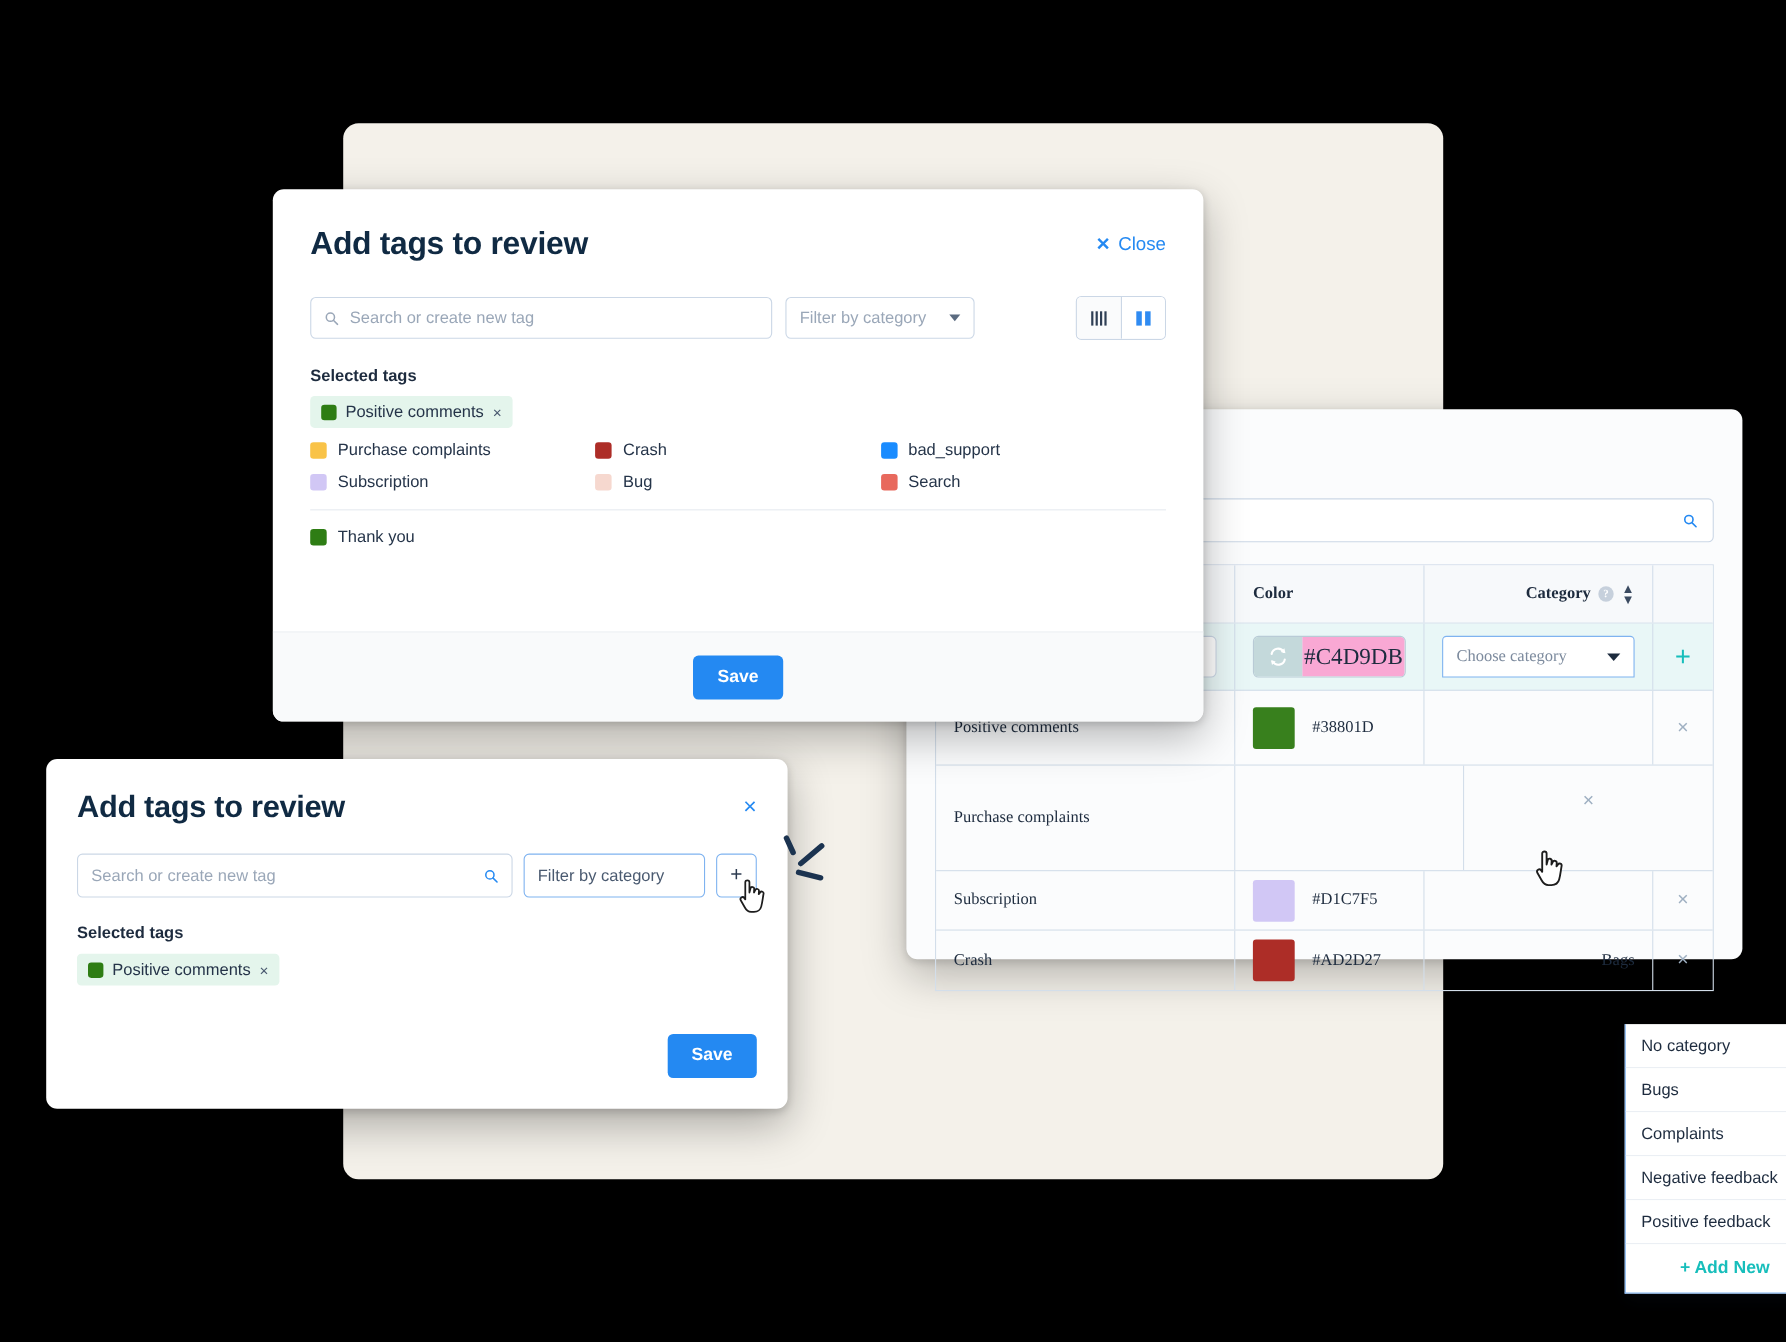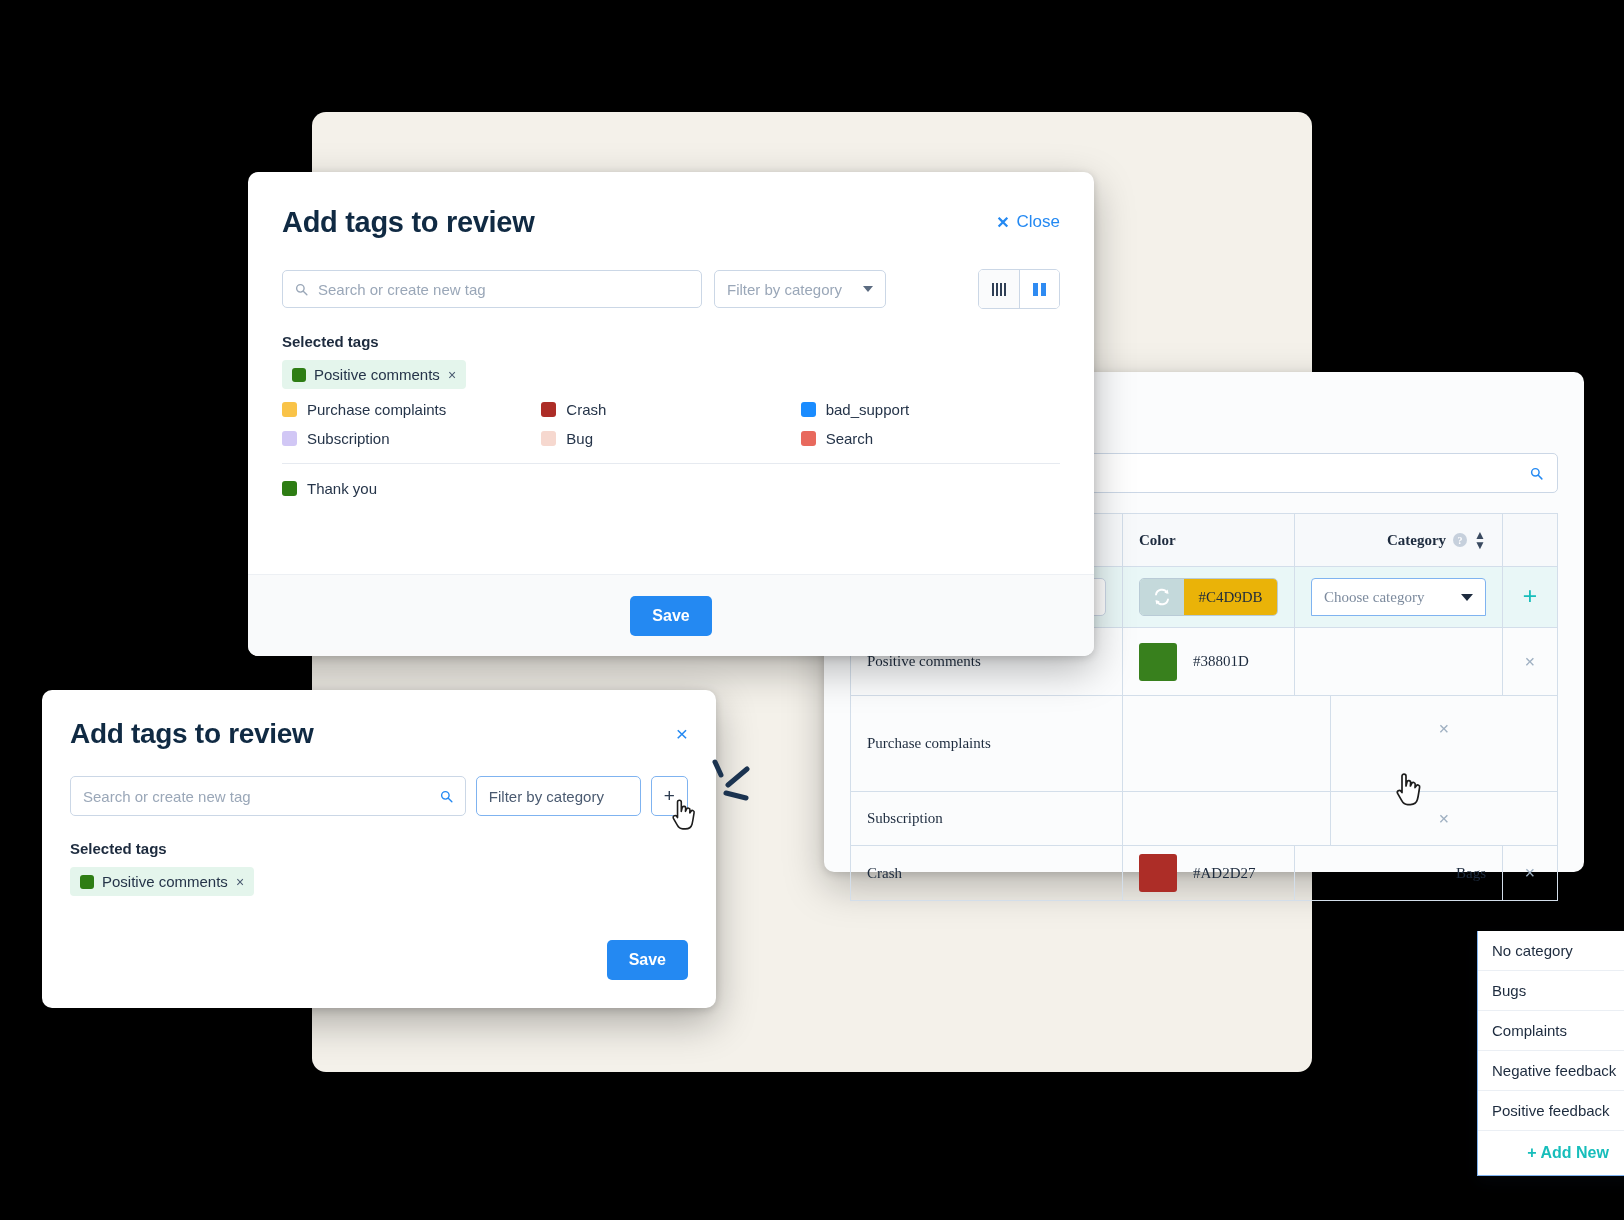--- a/index.html
+++ b/index.html
@@ -120,21 +120,21 @@
   .updown { font-size: 12px; color: #3A4A60; line-height: .85; display: flex; flex-direction: column; }
   .newrow { background: #E9F7F7; }
   .newrow .tcell { padding-top: 11px; padding-bottom: 11px; }
   .create-inp {
     width: 100%; height: 38px; border: 1px solid #CBD7E6; border-radius: 5px;
     background: #fff; display: flex; align-items: center; padding: 0 12px;
     font-size: 15px; color: #9AA7B8;
   }
   .colorbox { display: flex; border: 1px solid #B9CBD6; border-radius: 5px; overflow: hidden; height: 38px; width: 100%; }
   .colorbox .refresh { width: 44px; background: #C4D9DB; display:flex;align-items:center;justify-content:center; }
-  .colorbox .hexval { flex:1; background:#eab308; display:flex; align-items:center; justify-content:center; font-size:15px; color:#1D2B3E; }
+  .colorbox .hexval { flex:1; background:#f9a8d4; display:flex; align-items:center; justify-content:center; font-size:21px; color:#1D2B3E; }
   .chooser {
     width: 100%; height: 38px; border: 1px solid #7FB3F0; border-radius: 4px 4px 0 0;
     background: #fff; display: flex; align-items: center; justify-content: space-between;
     padding: 0 12px; font-size: 15px; color: #7D8B9E;
   }
   .caret-dk { width:0;height:0;border-left:6px solid transparent;border-right:6px solid transparent;border-top:7px solid #1D2B3E; }
   .colorchip { width: 38px; height: 38px; border-radius: 3px; flex: 0 0 38px; }
   .x-del { color: #9FB0C2; font-size: 19px; font-weight: bold; cursor: pointer; }
   .plus-add { color: #17BEBB; font-size: 26px; font-weight: bold; cursor: pointer; }
 
@@ -259,20 +259,24 @@
         <div class="trow" style="height:96px">
           <div class="tcell c-name">Purchase complaints</div>
           <div class="tcell c-cat"></div>
           <div class="tcell c-act" style="align-items:flex-start;padding-top:22px">
             <span class="x-del">×</span>
           </div>
         </div>
 
         <div class="trow" style="height:54px">
           <div class="tcell c-name">Subscription</div>
+          <div class="tcell c-color">
+            <span class="colorchip" style="background:#D1C7F5"></span>
+            <span>#D1C7F5</span>
+          </div>
           <div class="tcell c-cat"></div>
           <div class="tcell c-act">
             <span class="x-del">×</span>
           </div>
         </div>
 
         <div class="trow" style="height:54px">
           <div class="tcell c-name">Crash</div>
           <div class="tcell c-color">
             <span class="colorchip" style="background:#AD2D27"></span>

